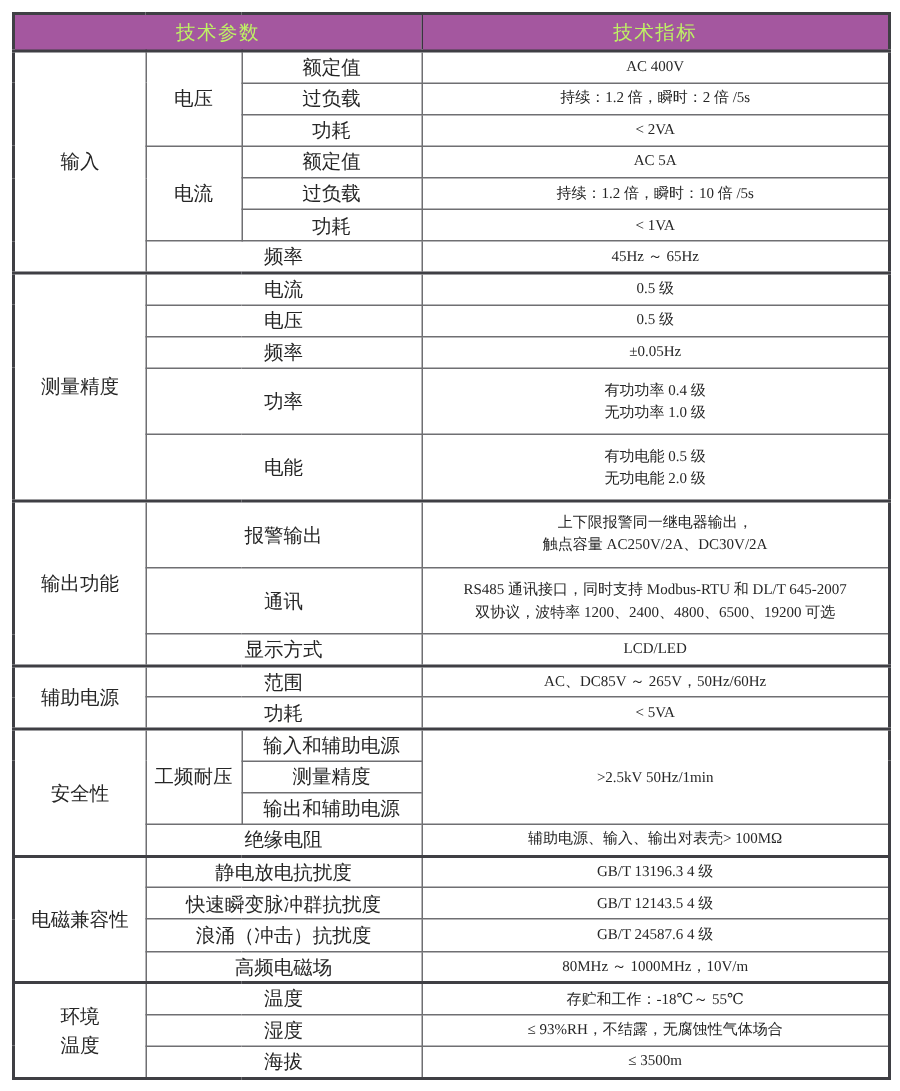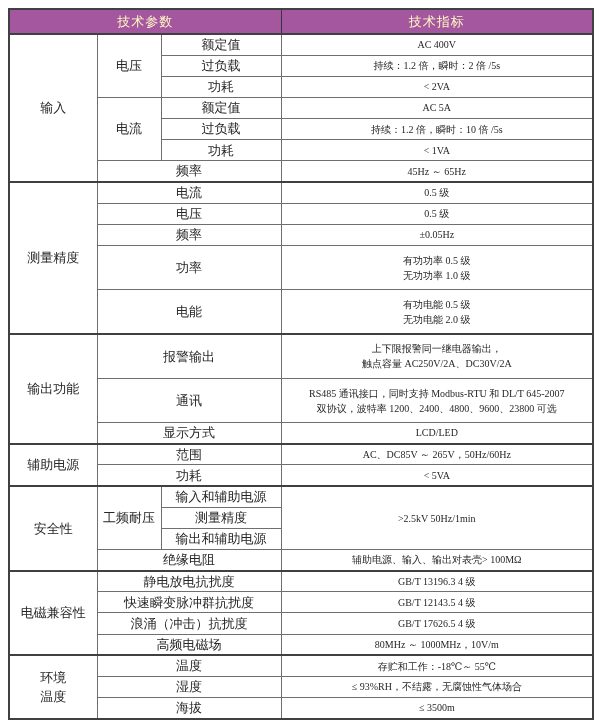--- a/index.html
+++ b/index.html
@@ -25,21 +25,21 @@
     color: #262626;
     text-align: center;
     vertical-align: middle;
     white-space: pre-line;
     padding: 0 3px;
     line-height: 1.5;
     overflow: hidden;
   }
   thead th {
     background: #A4579F;
-    color: #fef9c3;
+    color: #bef264;
     border: 1px solid #3a3340;
     border-bottom: 2px solid #3f3f44;
     height: 23px;
     letter-spacing: 1px;
   }
   tr { height: 21px; }
   tr.tall { height: 44px; }
   tr.sec td { border-top: 2px solid #3f3f44; }
   td.val { font-size: 10px; }
 </style>
@@ -101,39 +101,39 @@
     <tr>
       <td colspan="2">电压</td>
       <td class="val">0.5 级</td>
     </tr>
     <tr>
       <td colspan="2">频率</td>
       <td class="val">±0.05Hz</td>
     </tr>
     <tr class="tall">
       <td colspan="2">功率</td>
-      <td class="val">有功功率 0.5 级
+      <td class="val">有功功率 0.4 级
 无功功率 1.0 级</td>
     </tr>
     <tr class="tall">
       <td colspan="2">电能</td>
       <td class="val">有功电能 0.5 级
 无功电能 2.0 级</td>
     </tr>
 
     <tr class="sec tall">
       <td rowspan="3">输出功能</td>
       <td colspan="2">报警输出</td>
       <td class="val">上下限报警同一继电器输出，
 触点容量 AC250V/2A、DC30V/2A</td>
     </tr>
     <tr class="tall">
       <td colspan="2">通讯</td>
       <td class="val">RS485 通讯接口，同时支持 Modbus-RTU 和 DL/T 645-2007
-双协议，波特率 1200、2400、4800、9600、23800 可选</td>
+双协议，波特率 1200、2400、4800、6500、19200 可选</td>
     </tr>
     <tr>
       <td colspan="2">显示方式</td>
       <td class="val">LCD/LED</td>
     </tr>
 
     <tr class="sec">
       <td rowspan="2">辅助电源</td>
       <td colspan="2">范围</td>
       <td class="val">AC、DC85V ～ 265V，50Hz/60Hz</td>
@@ -164,21 +164,21 @@
       <td rowspan="4">电磁兼容性</td>
       <td colspan="2">静电放电抗扰度</td>
       <td class="val">GB/T 13196.3 4 级</td>
     </tr>
     <tr>
       <td colspan="2">快速瞬变脉冲群抗扰度</td>
       <td class="val">GB/T 12143.5 4 级</td>
     </tr>
     <tr>
       <td colspan="2">浪涌（冲击）抗扰度</td>
-      <td class="val">GB/T 17626.5 4 级</td>
+      <td class="val">GB/T 24587.6 4 级</td>
     </tr>
     <tr>
       <td colspan="2">高频电磁场</td>
       <td class="val">80MHz ～ 1000MHz，10V/m</td>
     </tr>
 
     <tr class="sec">
       <td rowspan="3">环境
 温度</td>
       <td colspan="2">温度</td>

